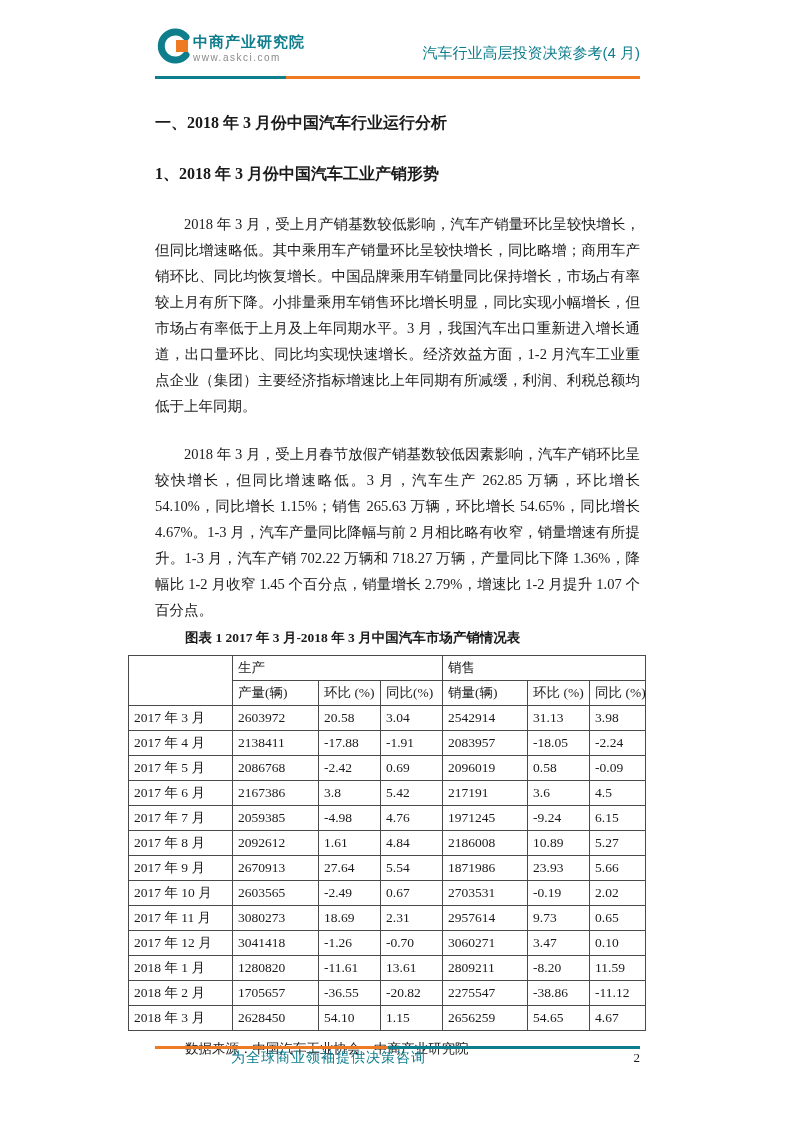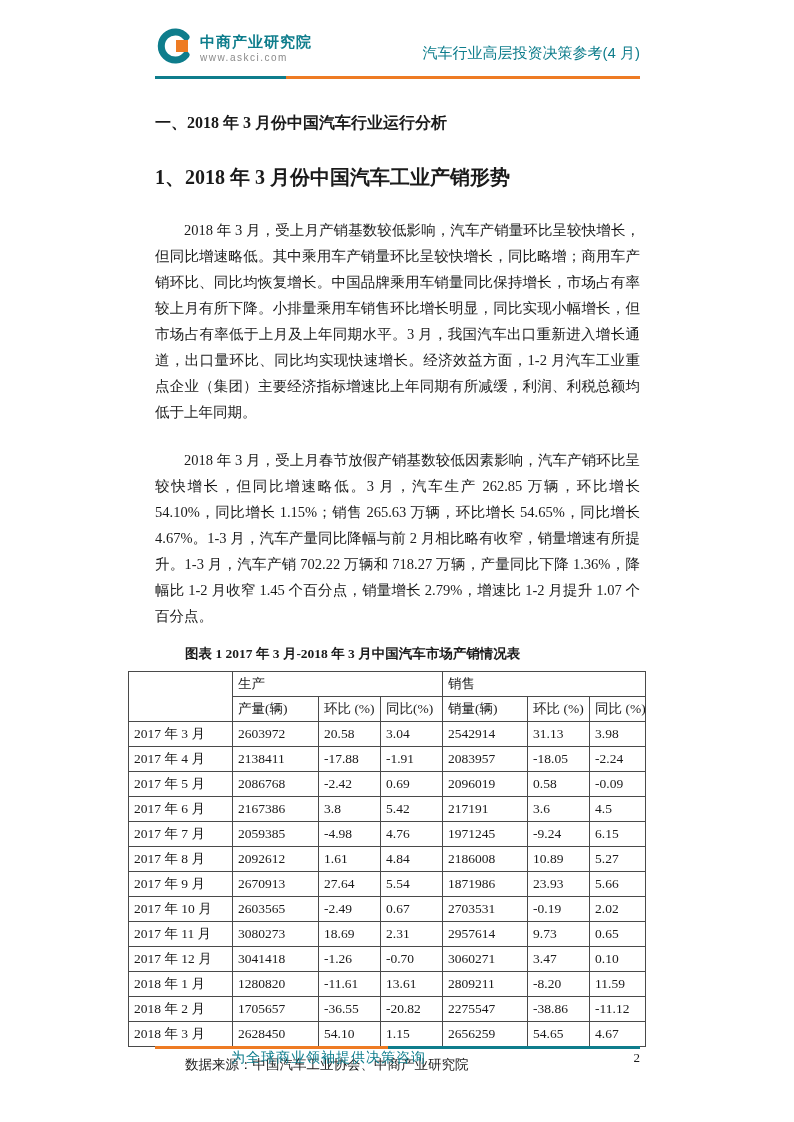--- a/index.html
+++ b/index.html
@@ -14,52 +14,52 @@
     width:794px;height:1122px;
     font-family:"Liberation Serif","DejaVu Serif",serif;
     color:var(--ink);
     position:relative;
     overflow:hidden;
   }
   .page{width:794px;height:1122px;position:relative;padding:28px 154px 0 155px;}
 
   
   .header{display:flex;justify-content:space-between;align-items:flex-start;}
-  .logo{display:flex;align-items:center;gap:7px;}
+  .logo{display:flex;align-items:center;}
   .logo-text{display:flex;flex-direction:column;line-height:1.15;}
   .logo-name{
     font-family:"Liberation Sans","DejaVu Sans",sans-serif;
     font-weight:bold;font-size:15px;color:var(--teal);letter-spacing:1px;
   }
   .logo-url{
     font-family:"Liberation Sans","DejaVu Sans",sans-serif;
     font-size:10px;color:#8a8a8a;letter-spacing:1.5px;margin-top:2px;
   }
   .doc-title{
     font-family:"Liberation Sans","DejaVu Sans",sans-serif;
     font-weight:normal;font-size:15px;color:var(--teal);margin-top:16px;
   }
   .header-rule{display:flex;height:3px;margin-top:8px;}
   .header-rule .seg-teal{width:27%;background:var(--teal);}
   .header-rule .seg-orange{flex:1;background:var(--orange);}
 
   
   .h-section{font-size:16px;font-weight:bold;margin-top:34px;}
-  .h-subsection{font-size:20px;font-weight:bold;margin-top:30px;}
+  .h-subsection{font-size:16px;font-weight:bold;margin-top:30px;}
 
   
   .body-text p{
     font-size:14.5px;line-height:26px;text-align:justify;
     text-indent:2em;margin-top:26px;
   }
   .body-text p + p{margin-top:22px;}
 
   
   .fig-caption{
-    margin-top:16px;padding-left:30px;
+    margin-top:6px;padding-left:30px;
     font-size:13.5px;font-weight:bold;
   }
   table.data-table{
     width:517px;margin-left:-27px;margin-top:8px;
     border-collapse:collapse;table-layout:fixed;
     font-size:13.5px;
   }
   table.data-table th,
   table.data-table td{
     border:1px solid var(--rule);

